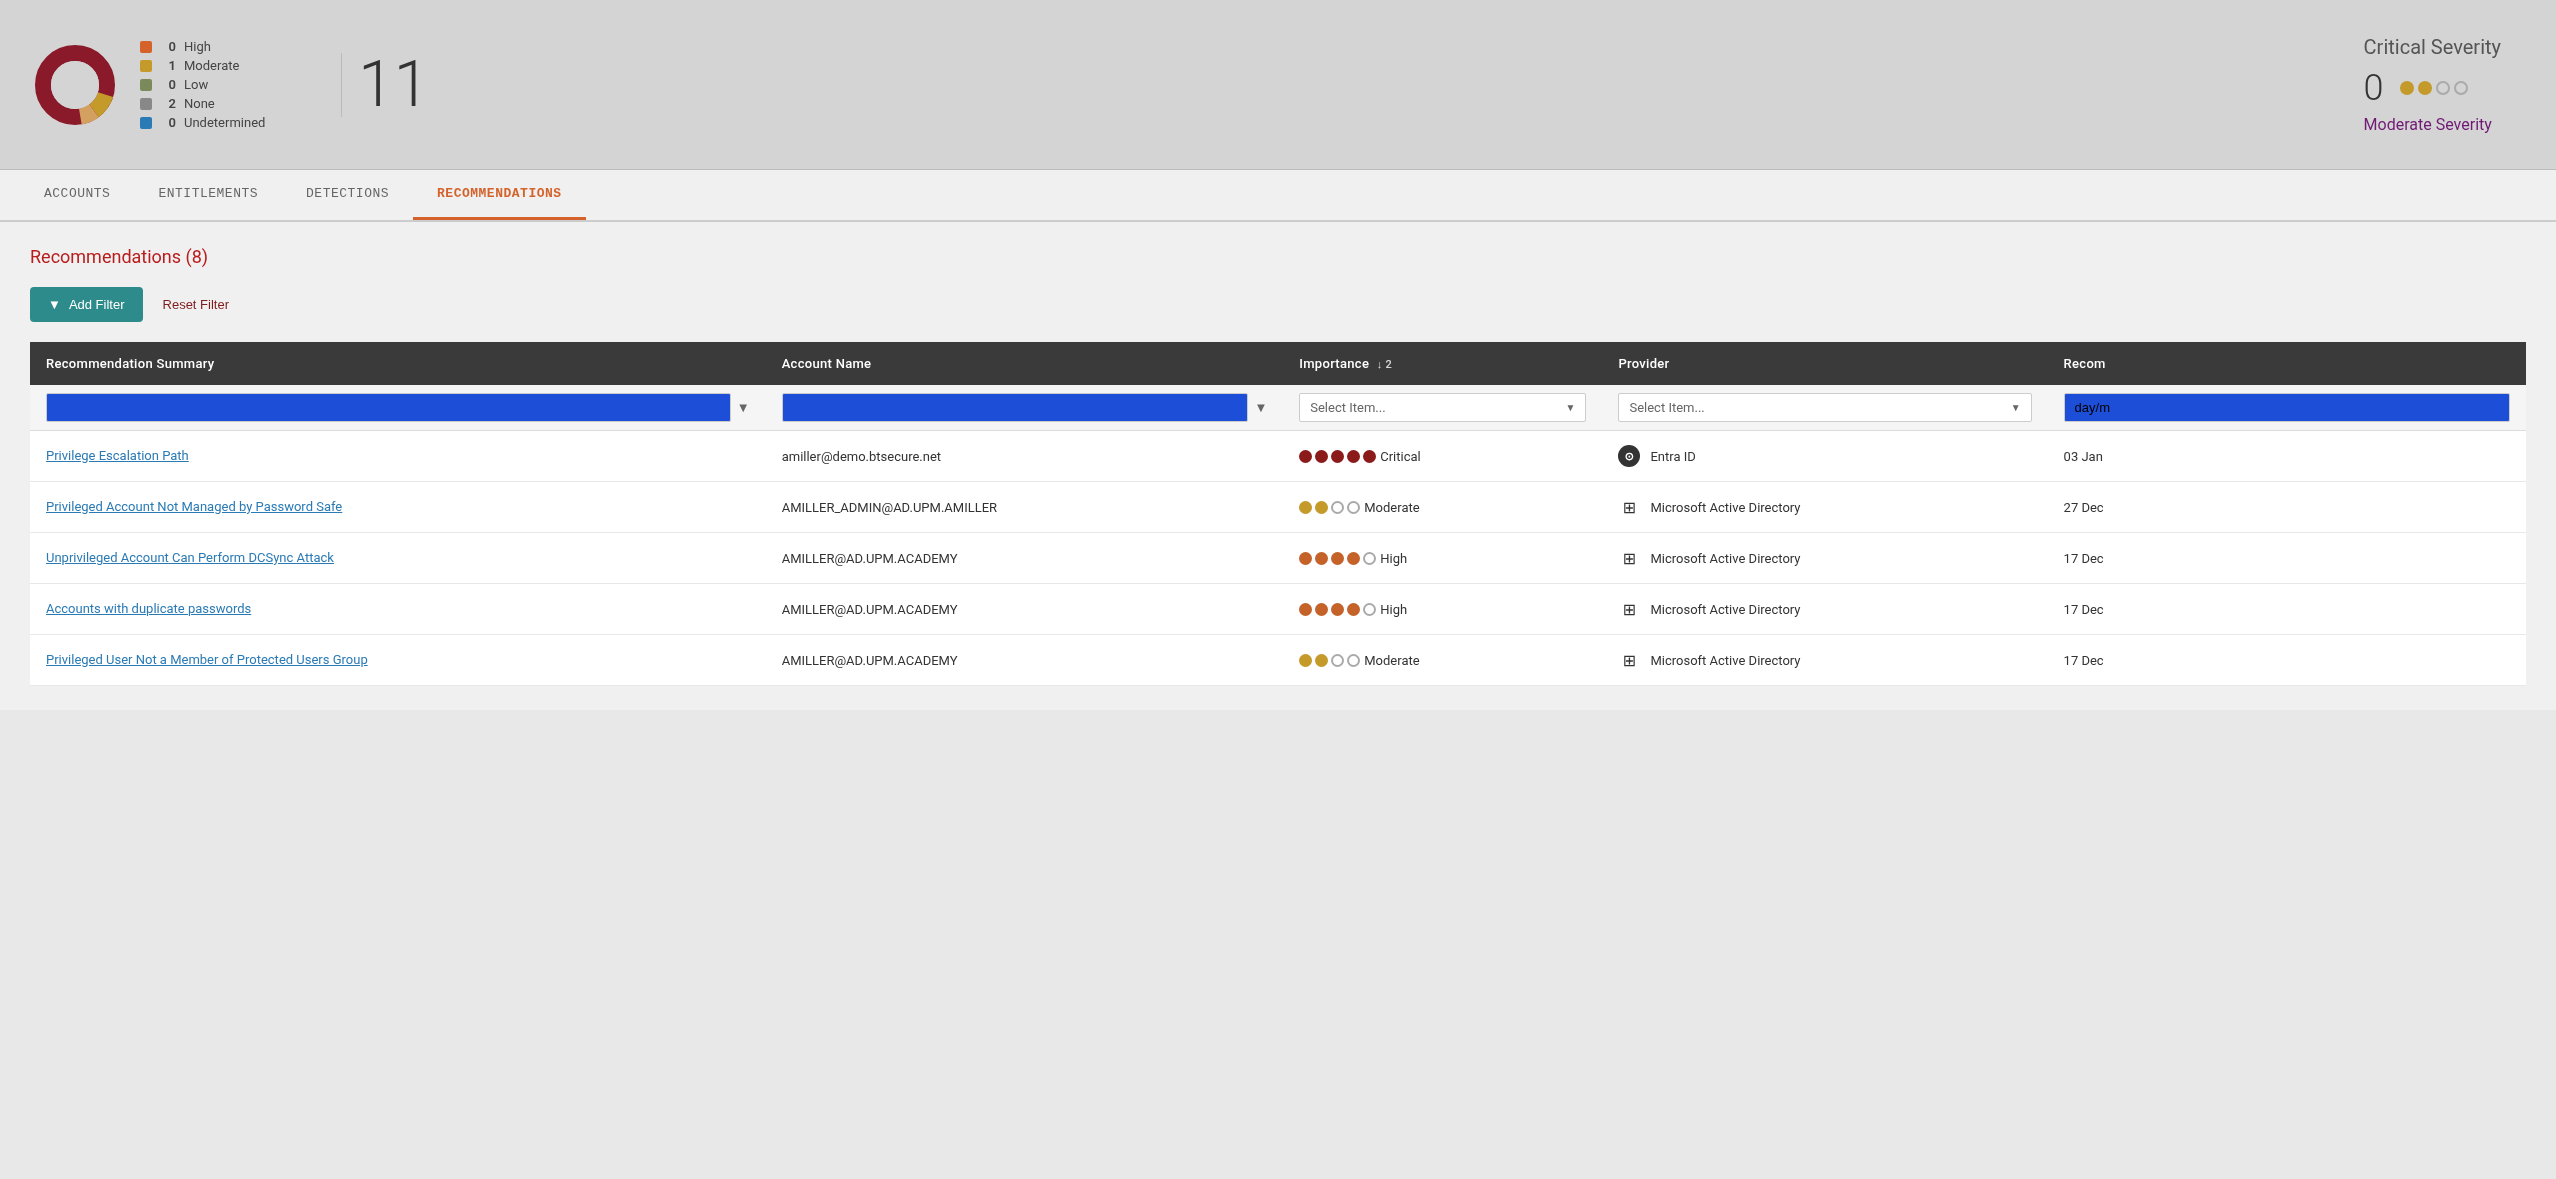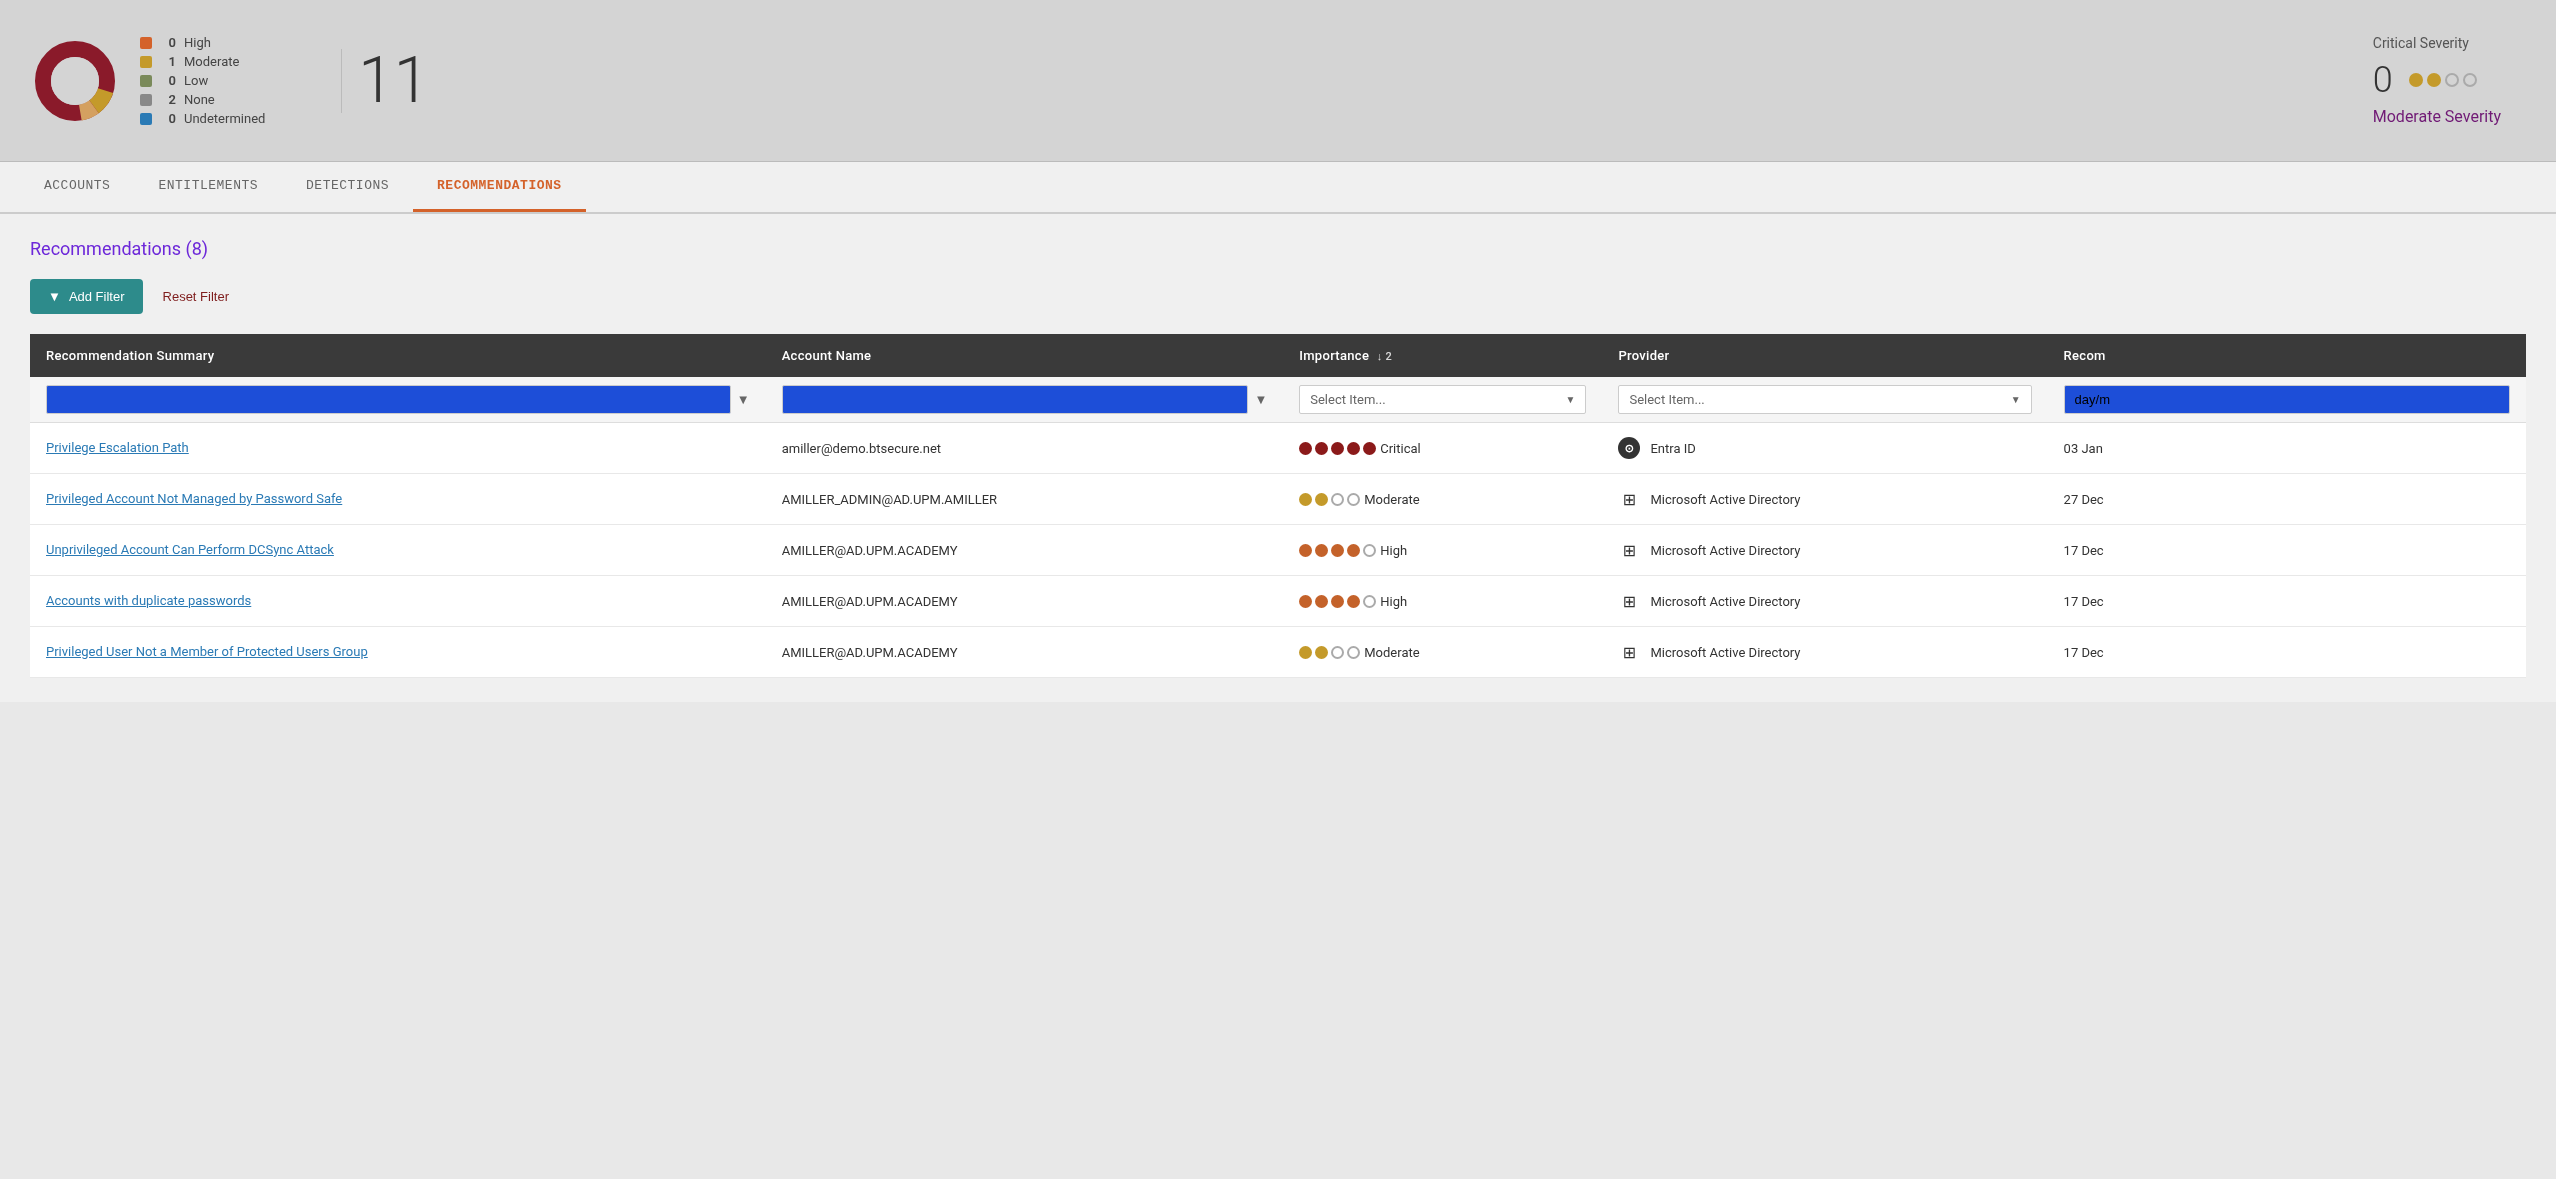--- a/index.html
+++ b/index.html
@@ -81,21 +81,21 @@
       line-height: 1;
     }
 
     .severity-block {
       margin-left: auto;
       padding: 15px 25px;
       background: #d4d4d4;
     }
 
     .severity-title {
-      font-size: 14px;
+      font-size: 20px;
       color: #555;
       margin-bottom: 8px;
     }
 
     .severity-count {
       font-size: 36px;
       font-weight: 300;
       color: #333;
       margin-right: 8px;
     }
@@ -154,21 +154,21 @@
 
     
     .content-area {
       padding: 24px 30px;
       background: #f0f0f0;
     }
 
     .section-title {
       font-size: 18px;
       font-weight: 400;
-      color: #6d28d9;
+      color: #b91c1c;
       margin-bottom: 20px;
     }
 
     
     .filter-bar {
       display: flex;
       align-items: center;
       gap: 16px;
       margin-bottom: 20px;
     }

